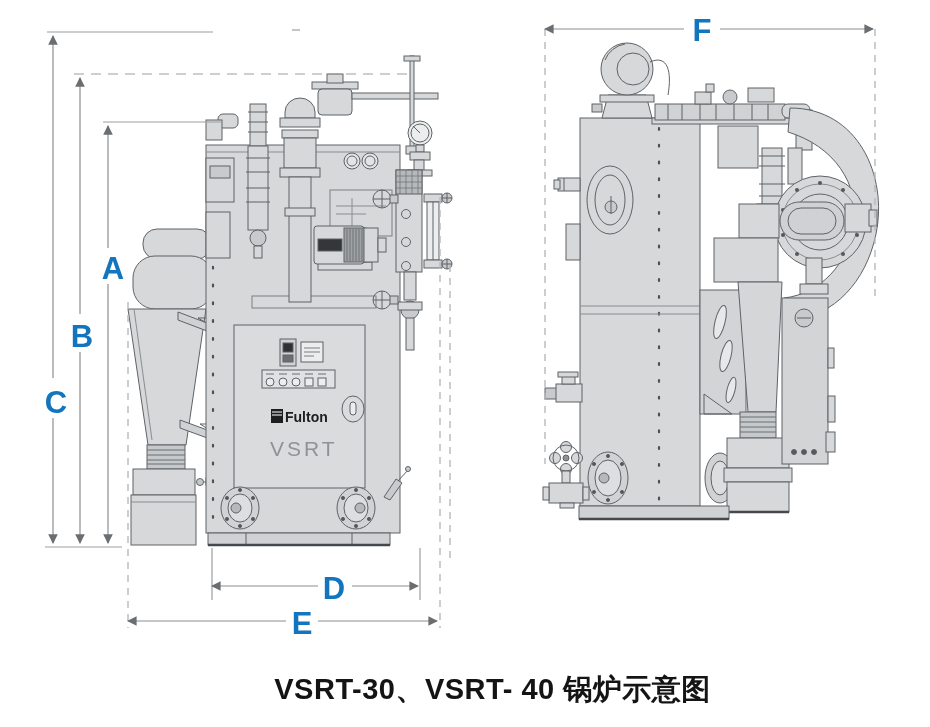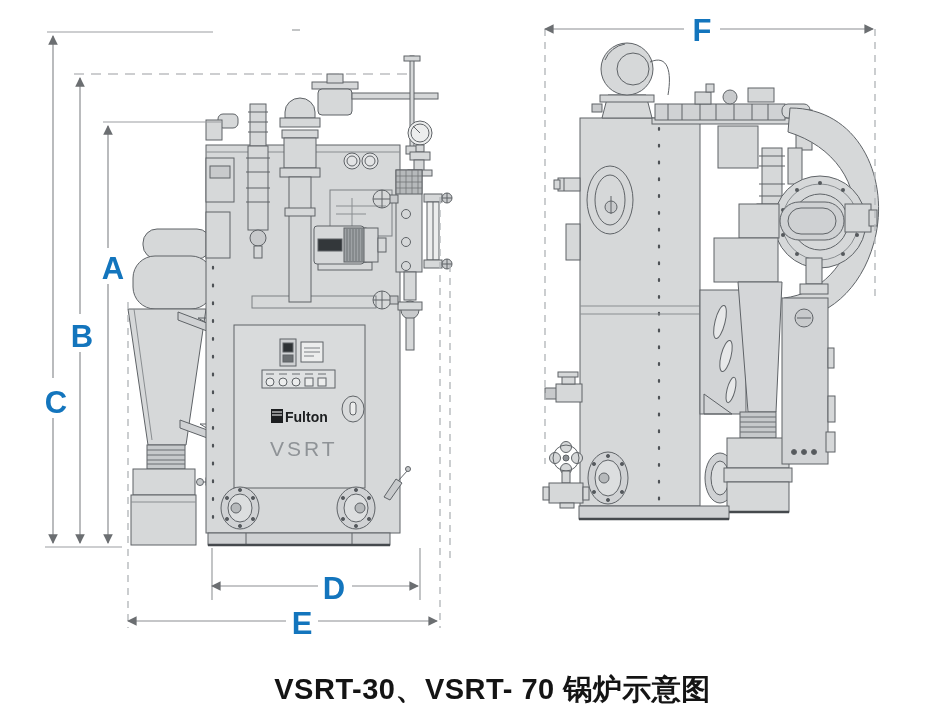--- a/index.html
+++ b/index.html
@@ -381,15 +381,15 @@
       <text class="dim-letter" x="113" y="279" fill="#1375BD">A</text>
       <text class="dim-letter" x="82" y="347" fill="#1375BD">B</text>
       <text class="dim-letter" x="56" y="413" fill="#1375BD">C</text>
       <text class="dim-letter" x="334" y="599" fill="#1375BD">D</text>
       <text class="dim-letter" x="302" y="634" fill="#1375BD">E</text>
       <text class="dim-letter" x="702" y="41" fill="#1375BD">F</text>
     </g>
   </g>
 </svg>
 
-<div class="caption">VSRT-30、VSRT- 70 锅炉示意图</div>
+<div class="caption">VSRT-30、VSRT- 40 锅炉示意图</div>
 
 </div>
 
 </body></html>

